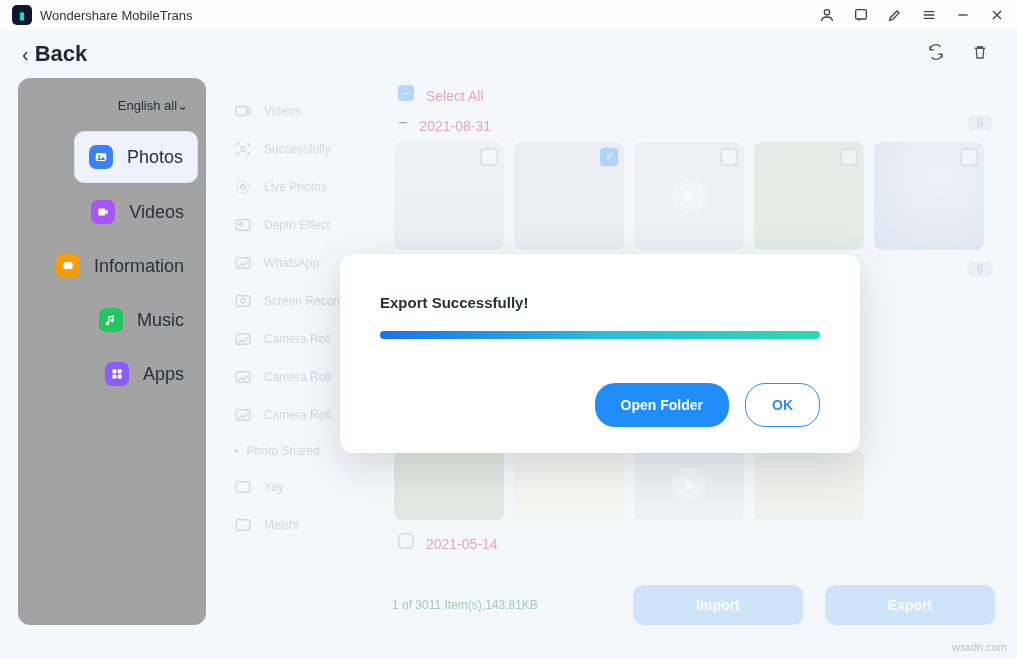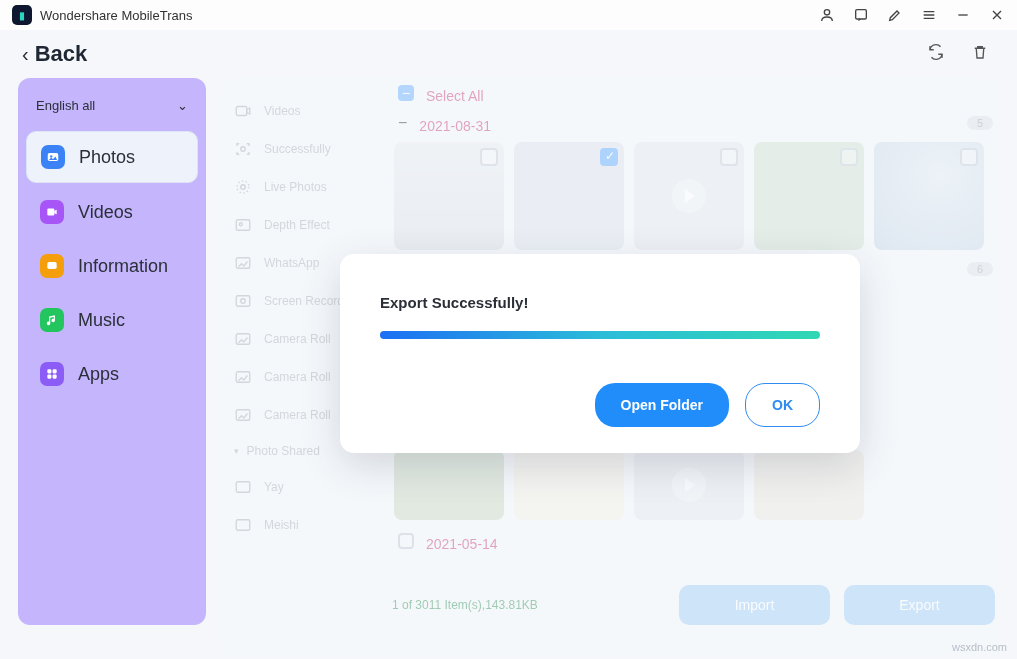--- a/index.html
+++ b/index.html
@@ -16,21 +16,21 @@
     
     .back-row { height: 48px; display: flex; align-items: center; justify-content: space-between; padding: 0 28px 0 22px; }
     .back-left { display: flex; align-items: center; gap: 6px; cursor: pointer; }
     .back-chevron { font-size: 20px; color: #1e2733; }
     .back-text { font-size: 22px; font-weight: 700; color: #1e2733; }
     .back-right { display: flex; gap: 26px; color: #555; }
     .back-right span { cursor: pointer; }
 
     
     .main { display: flex; padding: 0 18px 18px 18px; gap: 0; height: calc(100% - 30px - 48px - 16px); position: relative; }
-    .panel { background: #c4b5fd; border-radius: 12px; }
+    .panel { background: #a3a3a3; border-radius: 12px; align-items: flex-end; }
     .sidebar-left { width: 188px; padding: 14px 8px; display: flex; flex-direction: column; gap: 4px; margin-right: 12px; }
     .lang-row { display: flex; justify-content: space-between; align-items: center; padding: 6px 10px 14px 10px; font-size: 13px; color: #2a2f38; font-weight: 500; cursor: pointer; }
     .cat-item { display: flex; align-items: center; gap: 14px; padding: 13px 14px; border-radius: 10px; cursor: pointer; font-size: 18px; color: #2a2f38; font-weight: 500; }
     .cat-item.active { background: #eef2fa; border: 1px solid #dbe4f2; }
     .cat-icon { width: 24px; height: 24px; border-radius: 7px; display: flex; align-items: center; justify-content: center; color: #fff; }
     .cat-icon svg { width: 14px; height: 14px; }
     .ci-blue { background: #3b82f6; } .ci-purple { background: #a855f7; } .ci-orange { background: #f59e0b; }
     .ci-green { background: #22c55e; } .ci-violet { background: #8b5cf6; }
 
     .source-list { width: 170px; padding: 14px 0; }
@@ -63,22 +63,22 @@
     .th-g { background: #bfcfb5; } 
     .th-h { background: #f1ece0; } 
     .th-i { background: #e6e2d8; } 
 
     .date-row2 { display: flex; align-items: center; gap: 12px; padding: 10px 0 4px 4px; }
     .date-row2 .chk2 { width: 16px; height: 16px; border: 2px solid #b7bec9; border-radius: 4px; }
 
     .bottom-bar { display: flex; align-items: center; justify-content: space-between; padding: 4px 4px 0 4px; margin-top: auto; }
     .status-text { font-size: 12px; color: #15803d; }
     .bottom-btns { display: flex; gap: 14px; }
-    .big-btn { width: 151px; height: 40px; border-radius: 10px; display: flex; align-items: center; justify-content: center; font-size: 14px; font-weight: 400; color: #fff; cursor: pointer; }
-    .btn-import { background: #8cc2f5; } .btn-export { background: #8cc2f5; }
+    .big-btn { width: 170px; height: 40px; border-radius: 10px; display: flex; align-items: center; justify-content: center; font-size: 14px; font-weight: 700; color: #fff; cursor: pointer; }
+    .btn-import { background: #8cc2f5; } .btn-export { background: #8cc2f5; margin-left: 8px; }
 
     
     .dim { position: absolute; left: 220px; right: 18px; top: 78px; bottom: 4px; background: rgba(246,248,251,0.62); pointer-events: none; z-index: 5; border-radius: 12px; }
 
     
     .modal { position: absolute; left: 340px; top: 254px; width: 520px; background: #fff; border-radius: 14px; box-shadow: 0 12px 40px rgba(30,40,60,0.16); padding: 40px 40px 26px 40px; z-index: 10; }
     .modal-title { font-size: 15px; color: #2a2f38; font-weight: 600; margin-bottom: 20px; }
     .progress { height: 8px; border-radius: 6px; background: linear-gradient(90deg,#1d6ff4,#2bbcd9,#2fd8b3); margin-bottom: 44px; }
     .modal-btns { display: flex; justify-content: flex-end; gap: 16px; }
     .m-btn { height: 44px; padding: 0 26px; border-radius: 20px; font-size: 14px; font-weight: 600; display: flex; align-items: center; cursor: pointer; }

